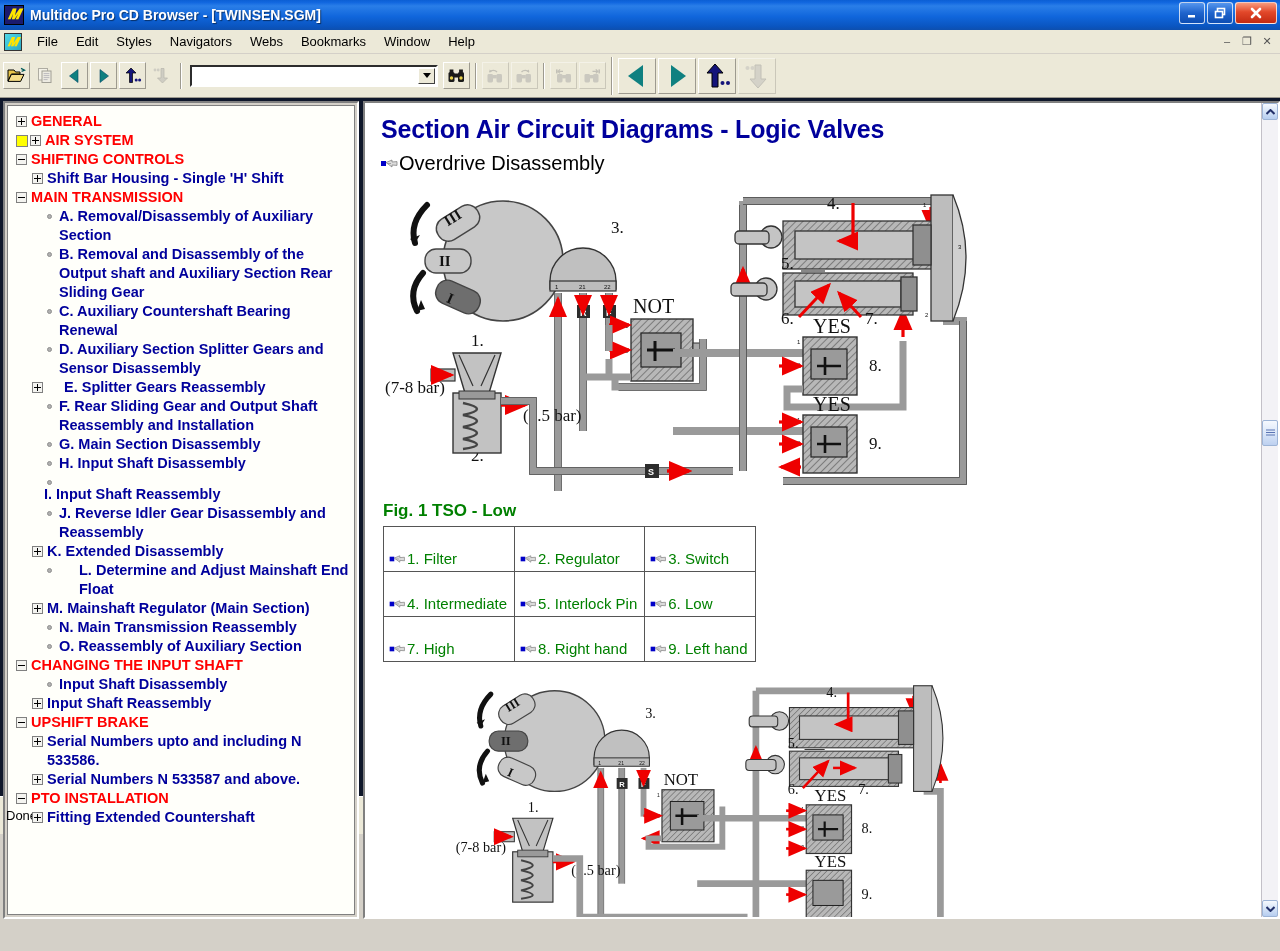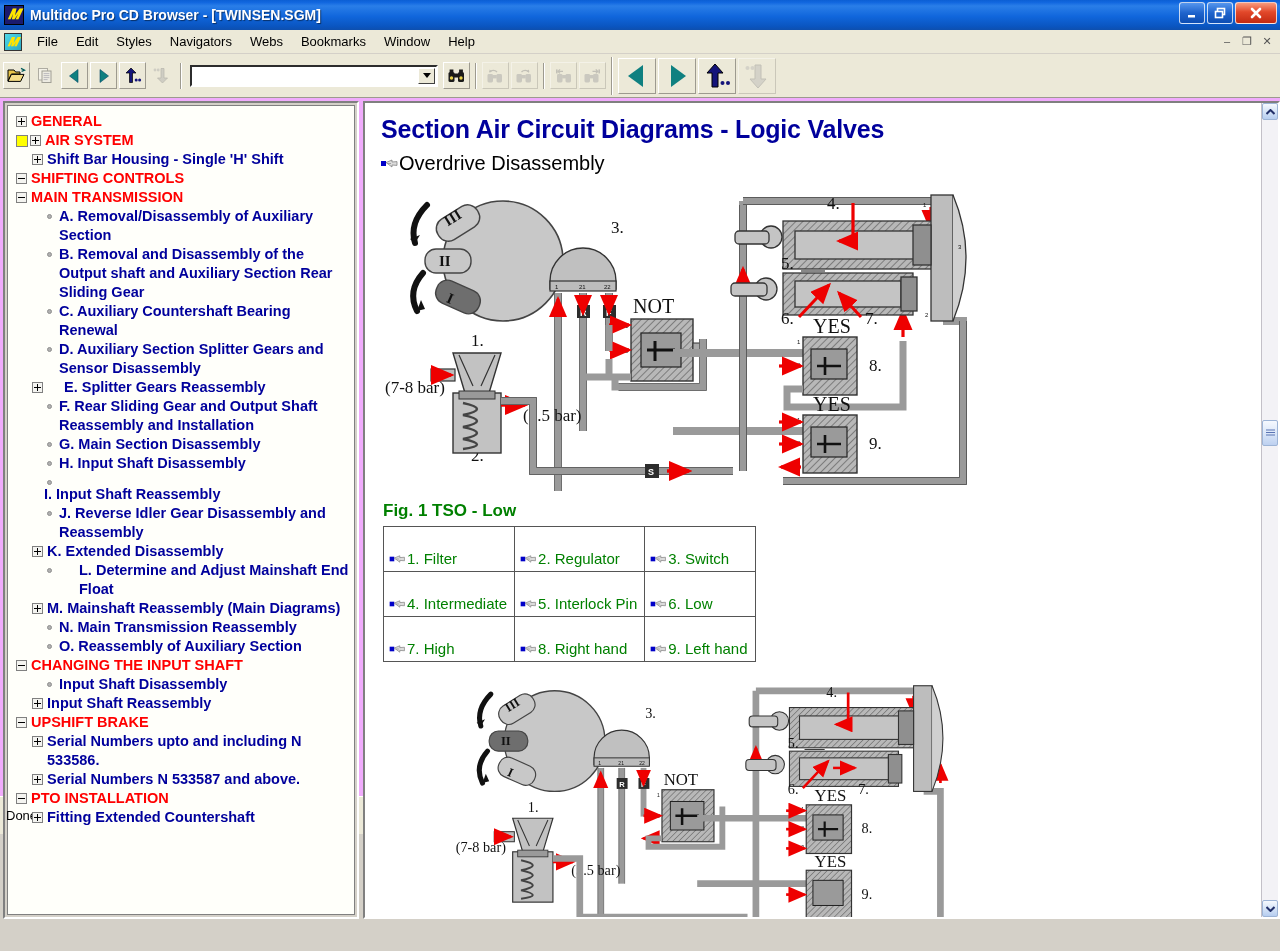--- a/index.html
+++ b/index.html
@@ -108,21 +108,21 @@
     width: 17px; height: 16px; background: #ece9d8;
     border: 1px solid #fff; border-right-color:#404040; border-bottom-color:#404040;
     display: flex; align-items: center; justify-content: center;
   }
   .tb-bigsep { width: 2px; height: 38px; margin: 0 4px;
     border-left: 1px solid #9d9a8f; border-right: 1px solid #fff; }
 
   
   .workspace {
     height: 698px; display: flex;
-    background: #f0abfc; padding: 3px 0 4px 3px;
+    background: #0f172a; padding: 3px 0 4px 3px;
   }
   .tree-pane {
     width: 356px; height: 818px;
     background: #d4d0c8;
     border: 2px solid; border-color: #808080 #fff #fff #808080;
     padding: 2px;
   }
   .tree-inner {
     width: 100%; height: 100%;
     background: #fffffa;
@@ -422,30 +422,30 @@
     <div class="tree-inner" id="tree-inner">
         <div class="tree-row" style="padding-left: 6px;">
           <span class="tree-box plus"></span>
           <span class="tree-label red">GENERAL</span>
         </div>
         <div class="tree-row" style="padding-left: 6px;">
           <span class="tree-marker yellow"></span>
           <span class="tree-box plus"></span>
           <span class="tree-label red">AIR SYSTEM</span>
         </div>
+        <div class="tree-row" style="padding-left: 6px;">
+          <span class="tree-box"></span>
+          <span class="tree-label red">SHIFTING CONTROLS</span>
+        </div>
         <div class="tree-row" style="padding-left: 22px;">
           <span class="tree-box plus"></span>
           <span class="tree-label">Shift Bar Housing - Single 'H' Shift</span>
         </div>
         <div class="tree-row" style="padding-left: 6px;">
           <span class="tree-box"></span>
-          <span class="tree-label red">SHIFTING CONTROLS</span>
-        </div>
-        <div class="tree-row" style="padding-left: 6px;">
-          <span class="tree-box"></span>
           <span class="tree-label red">MAIN TRANSMISSION</span>
         </div>
         <div class="tree-row" style="padding-left: 34px;">
           <span class="tree-dot"></span>
           <span class="tree-label">A. Removal/Disassembly of Auxiliary Section</span>
         </div>
         <div class="tree-row" style="padding-left: 34px;">
           <span class="tree-dot"></span>
           <span class="tree-label">B. Removal and Disassembly of the Output shaft and Auxiliary Section Rear Sliding Gear</span>
         </div>
@@ -484,21 +484,21 @@
         <div class="tree-row" style="padding-left: 22px;">
           <span class="tree-box plus"></span>
           <span class="tree-label">K. Extended Disassembly</span>
         </div>
         <div class="tree-row" style="padding-left: 34px; gap: 20px;">
           <span class="tree-dot"></span>
           <span class="tree-label">L. Determine and Adjust Mainshaft End Float</span>
         </div>
         <div class="tree-row" style="padding-left: 22px;">
           <span class="tree-box plus"></span>
-          <span class="tree-label">M. Mainshaft Reassembly (Main Diagrams)</span>
+          <span class="tree-label">M. Mainshaft Regulator (Main Section)</span>
         </div>
         <div class="tree-row" style="padding-left: 34px;">
           <span class="tree-dot"></span>
           <span class="tree-label">N. Main Transmission Reassembly</span>
         </div>
         <div class="tree-row" style="padding-left: 34px;">
           <span class="tree-dot"></span>
           <span class="tree-label">O. Reassembly of Auxiliary Section</span>
         </div>
         <div class="tree-row" style="padding-left: 6px;">

